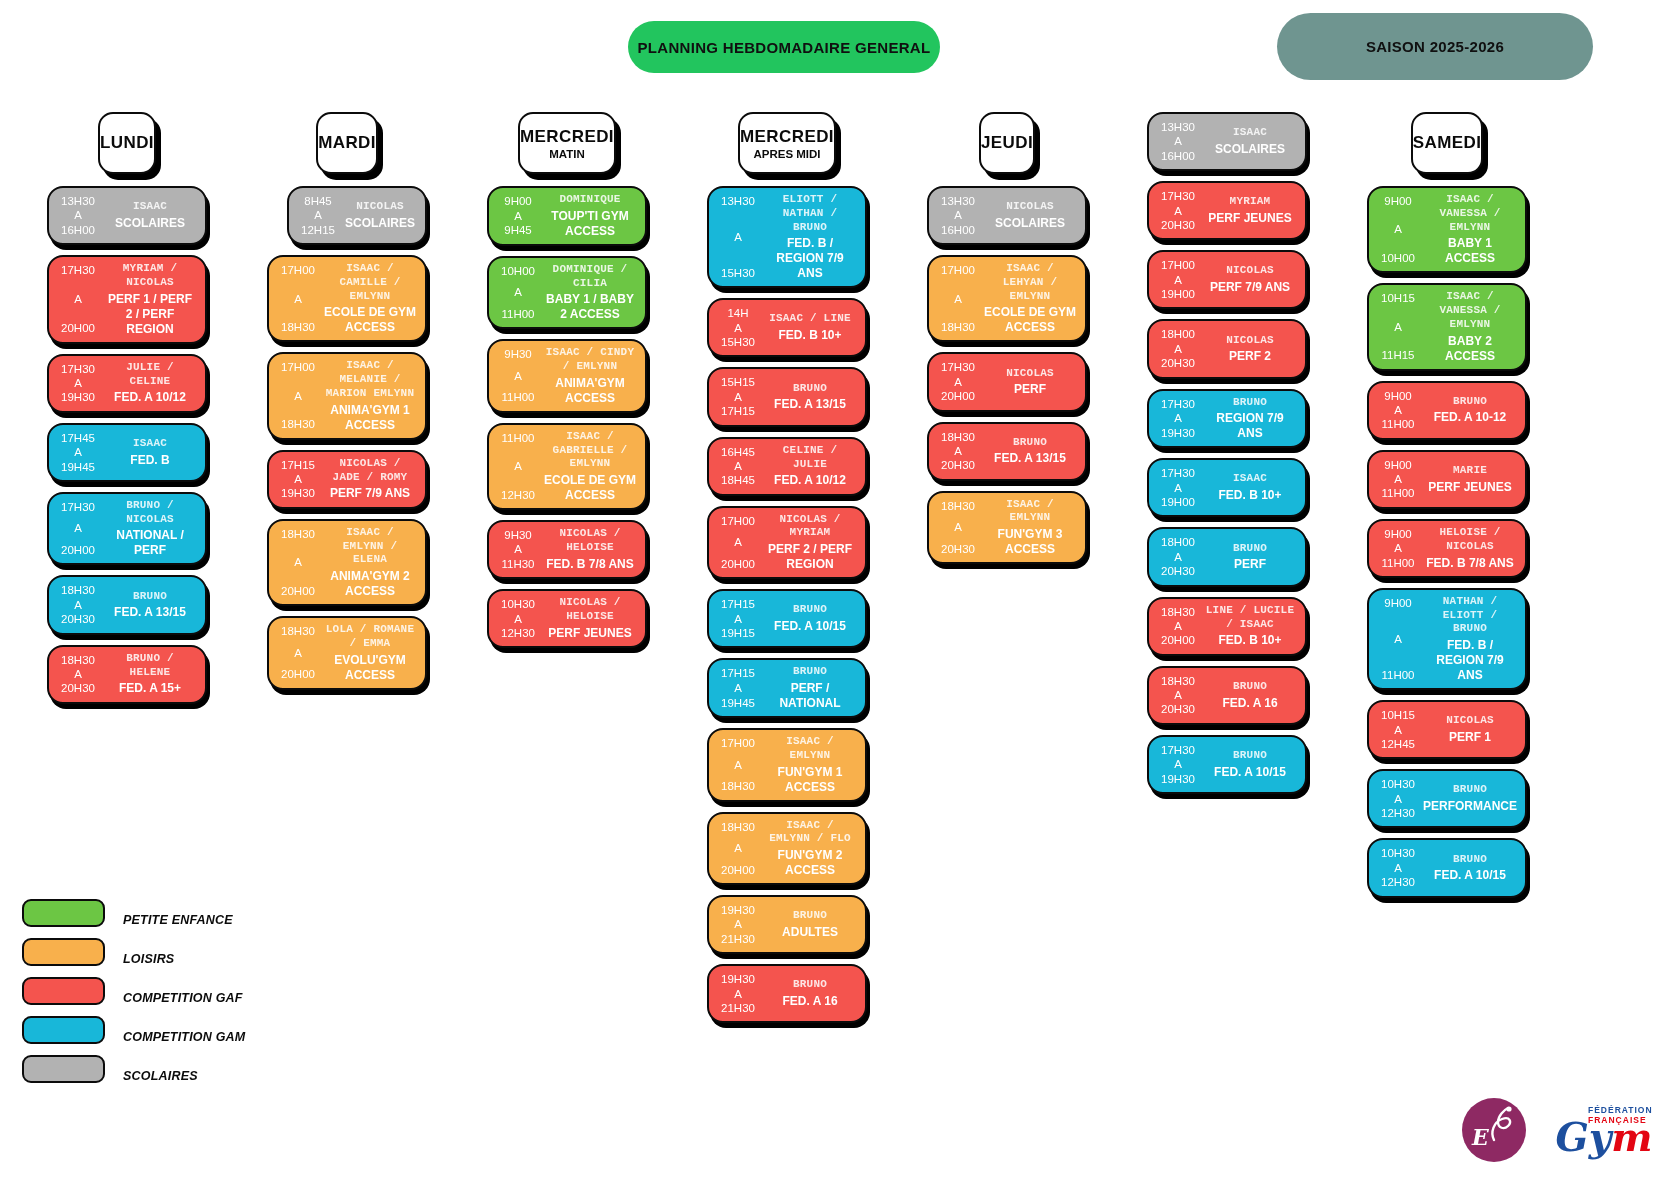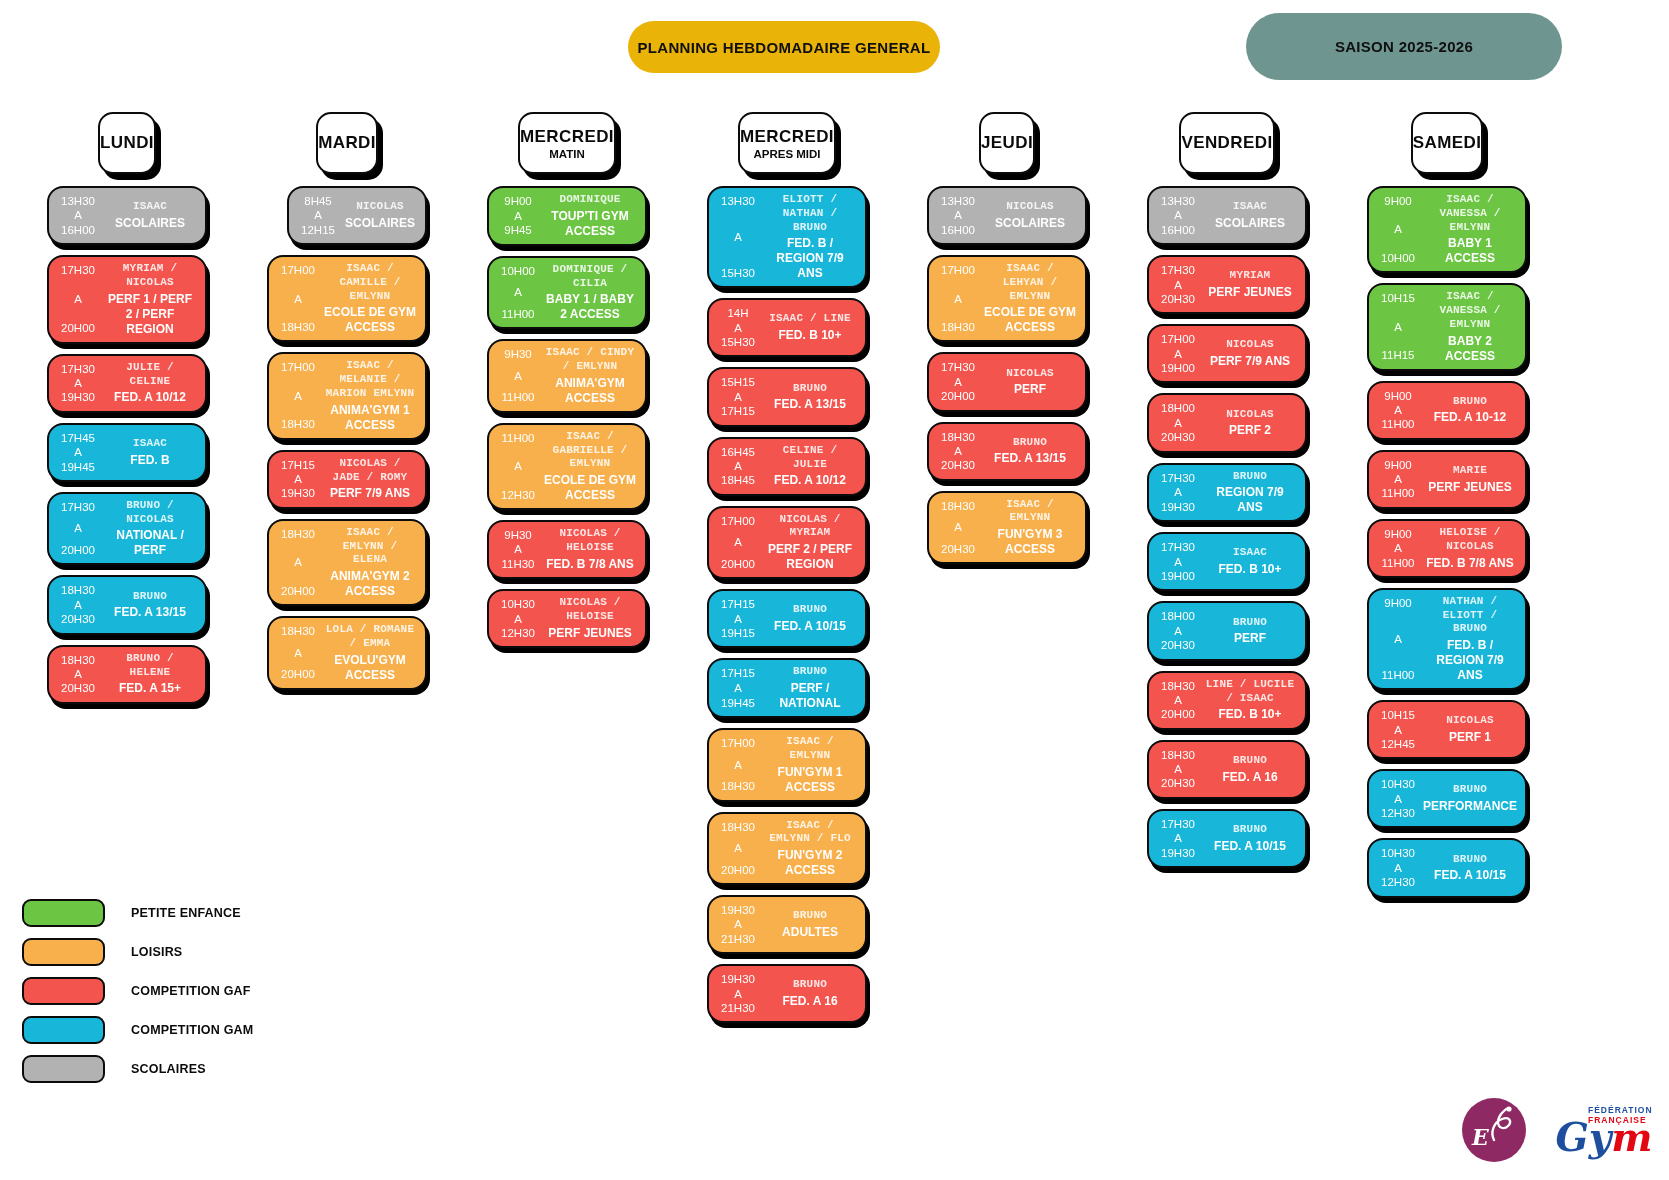--- a/index.html
+++ b/index.html
@@ -2,42 +2,42 @@
 <html><head>
 <meta charset="utf-8">
 <style>
   * { margin:0; padding:0; box-sizing:border-box; }
   html,body { width:1669px; height:1180px; background:#ffffff; font-family:"Liberation Sans", sans-serif; }
   .page { position:relative; width:1669px; height:1180px; overflow:hidden; }
 
   .pill { position:absolute; display:flex; align-items:center; justify-content:center;
           color:#101010; font-weight:bold; font-size:15px; letter-spacing:.3px; text-align:center; }
   .pill-title  { left:628px; top:21px;  width:312px; height:52px; border-radius:26px; }
-  .pill-season { left:1246px; top:13px; width:316px; height:67px; border-radius:34px; }
+  .pill-season { left:1277px; top:13px; width:316px; height:67px; border-radius:34px; }
 
   .board { position:absolute; left:47px; top:112px; display:flex; gap:60px; }
   .col-wrap { width:160px; display:flex; flex-direction:column;align-items:center; }
 
   .day-header { height:62px; background:#ffffff; border:2.5px solid #0b0b0b; border-radius:15px;
                 box-shadow:5px 6px 0 #000; display:flex; flex-direction:column; align-items:center;
                 justify-content:center; margin-bottom:12px; }
   .day-title { font-size:17px; font-weight:bold; color:#0b0b0b; letter-spacing:.4px; }
   .day-subtitle { font-size:11.5px; font-weight:bold; color:#0b0b0b; margin-top:1px; }
 
   .cards { display:flex; flex-direction:column; gap:10px; }
   .card { display:flex; align-items:stretch; min-height:56px; border:2px solid #0b0b0b; border-radius:16px;
           box-shadow:3px 5px 0 #000; padding:5px 6px; color:#ffffff; }
   .time { width:46px; flex-shrink:0; display:flex; flex-direction:column; justify-content:space-between;
           align-items:center; font-size:11.5px; line-height:1.25; padding:1px 0; }
   .cbody { flex:1; display:flex; flex-direction:column; justify-content:center; text-align:center; padding:0 2px; }
   .coach { font-size:11px; font-weight:bold; opacity:.85; letter-spacing:.2px; line-height:1.25; margin-bottom:2px;font-family:Liberation Mono, monospace; }
   .activity { font-size:12px; font-weight:bold; line-height:1.25; }
 
   .legend { position:absolute; left:22px; top:899px; display:flex; flex-direction:column; gap:11px; }
-  .legend-row { display:flex; align-items:center; gap:26px; }
+  .legend-row { display:flex; align-items:flex-end; gap:18px;font-style:italic; }
   .swatch { width:83px; height:28px; border:2px solid #0b0b0b; border-radius:9px; display:inline-block; }
   .legend-label { font-size:12.5px; font-weight:bold; color:#0b0b0b; letter-spacing:.2px; }
 
   .logos { position:absolute; left:1462px; top:1098px; display:flex; align-items:center; gap:16px; }
   .club-logo { width:64px; height:64px; border-radius:50%; background:#8e2963; position:relative; flex-shrink:0; }
   .club-initial { position:absolute; left:10px; bottom:12px; color:#fff; font-family:"DejaVu Serif", serif;
                   font-size:22px; font-weight:bold; font-style:italic; }
   .club-figure { position:absolute; left:26px; top:8px; }
   .ffgym { display:flex; flex-direction:column; align-items:flex-end; }
   .ff-lines { display:flex; flex-direction:column; align-items:flex-start; margin-left:46px; }
@@ -46,21 +46,21 @@
   .gym-word { font-family:"DejaVu Serif", serif; font-style:italic; font-weight:bold; font-size:39px;
               line-height:.9; margin-top:-6px; }
   .gym-word .blue { color:#1d4f9e; }
   .gym-word .red { color:#e30613; }
 </style>
 </head>
 <body>
 
 <div class="page">
 
-  <div class="pill pill-title" style="background: #eab308;">PLANNING HEBDOMADAIRE GENERAL</div>
+  <div class="pill pill-title" style="background: #22c55e;">PLANNING HEBDOMADAIRE GENERAL</div>
   <div class="pill pill-season" style="background: rgb(111, 149, 144);">SAISON 2025-2026</div>
 
   <div class="board">
   <div class="col-wrap">
     <div class="day-header">
       <div class="day-title">LUNDI</div>
 
     </div>
     <div class="cards">
   <div class="card" style="background: rgb(178, 178, 178);">
@@ -511,24 +511,20 @@
     </div>
     <div class="cbody">
       <div class="coach">ISAAC / EMLYNN</div>
       <div class="activity">FUN'GYM 3 ACCESS</div>
     </div>
   </div>
 </div>
   </div>
 
   <div class="col-wrap">
-    <div class="day-header">
-      <div class="day-title">VENDREDI</div>
-
-    </div>
     <div class="cards">
   <div class="card" style="background: rgb(178, 178, 178);">
     <div class="time">
       <span class="start">13H30</span>
       <span class="sep">A</span>
       <span class="end">16H00</span>
     </div>
     <div class="cbody">
       <div class="coach">ISAAC</div>
       <div class="activity">SCOLAIRES</div>

